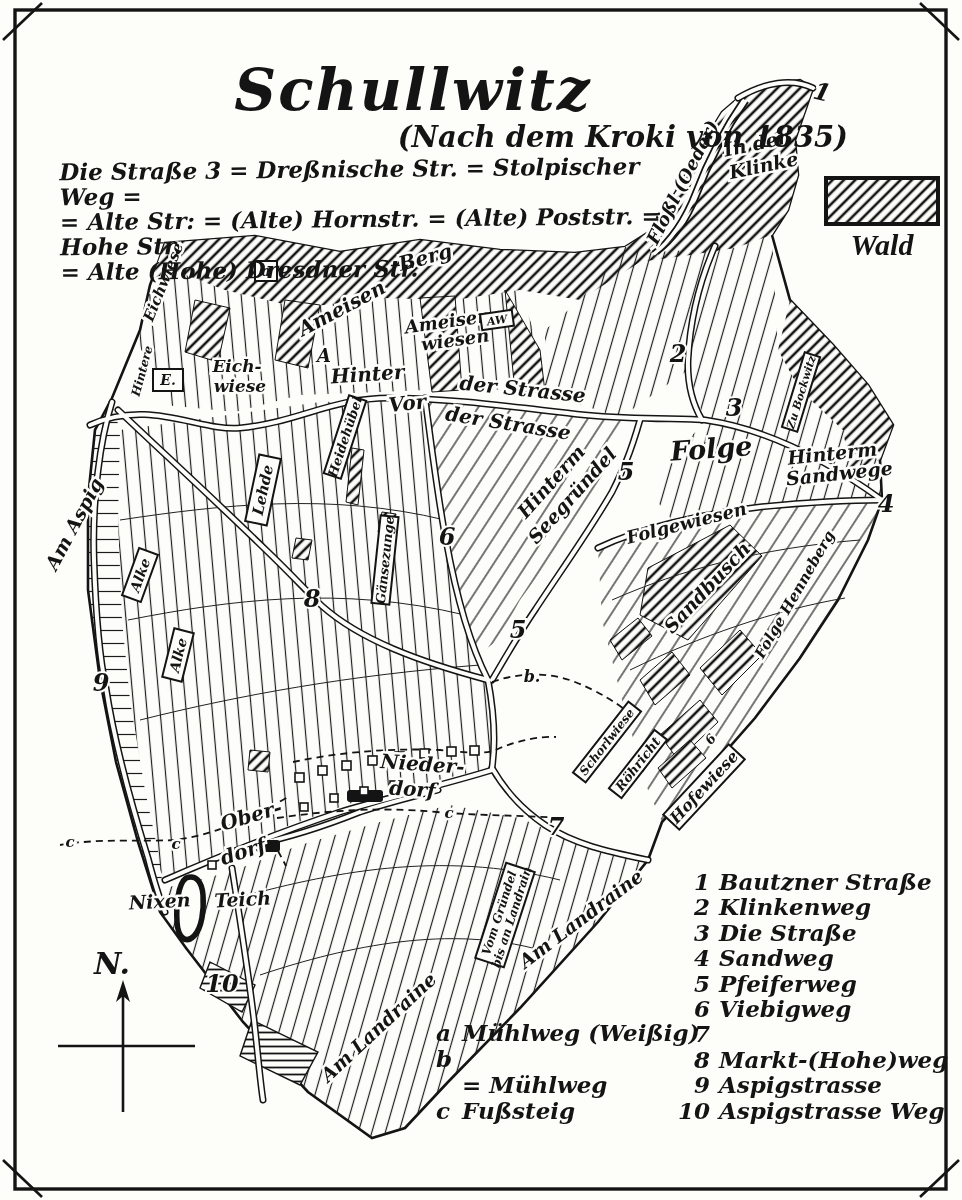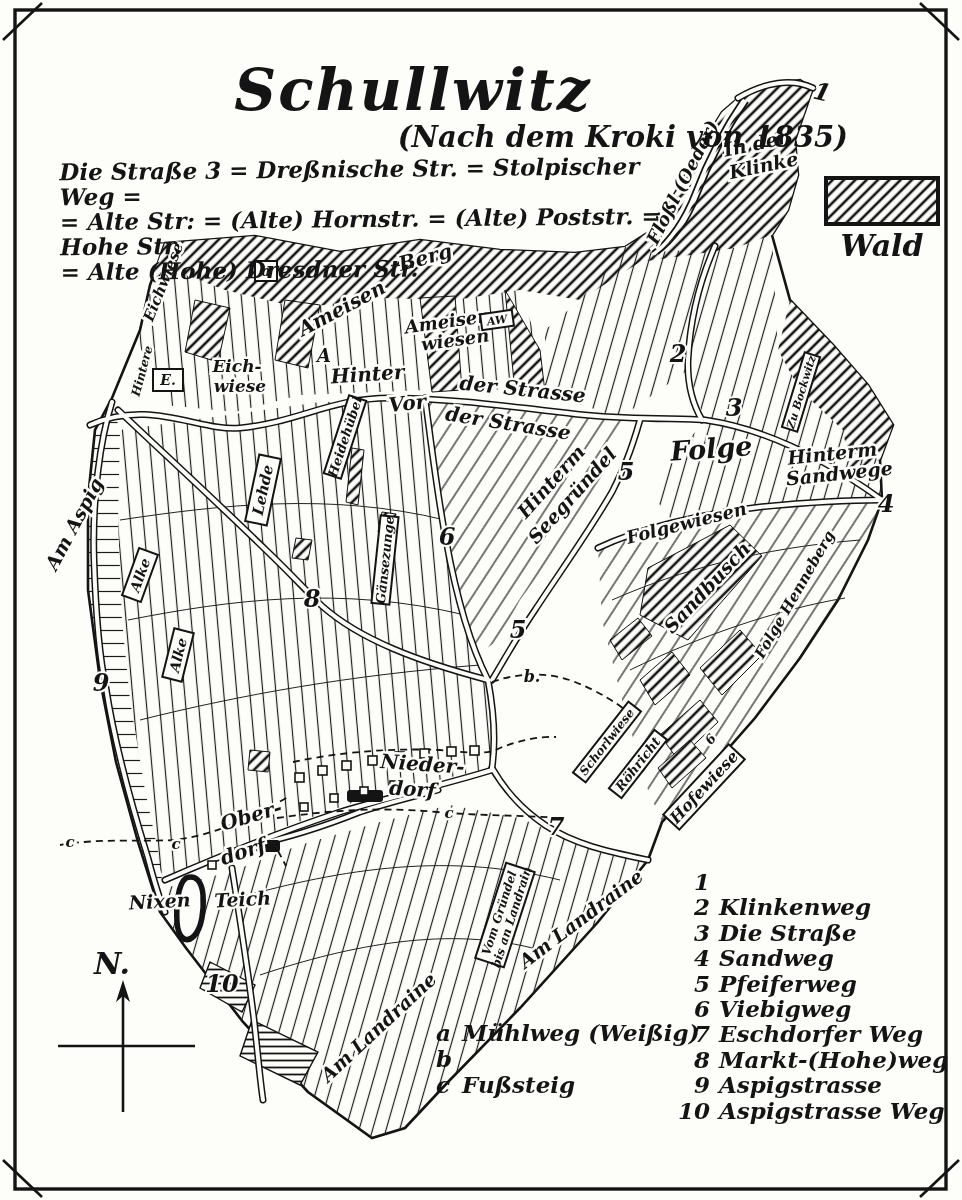--- a/index.html
+++ b/index.html
@@ -3,21 +3,21 @@
 <meta charset="utf-8">
 <style>
   html,body{margin:0;padding:0;background:#e8e8e4;}
   #page{position:relative;width:962px;height:1200px;background:#fdfdfa;overflow:hidden;
         font-family:"DejaVu Serif",serif;color:#141414;}
   .abs{position:absolute;}
   .hand{font-style:italic;font-weight:bold;color:#141414;}
   #title{top:56px;left:0;width:826px;text-align:center;font-size:58px;letter-spacing:2px;}
   #subtitle{top:120px;left:0;width:848px;text-align:right;font-size:29px;}
   #notes{top:156px;left:60px;width:620px;font-size:23px;line-height:25px;transform:rotate(-0.6deg);}
-  #wald-label{top:228px;left:826px;width:112px;text-align:center;font-size:30px;}
+  #wald-label{top:228px;left:826px;width:112px;text-align:center;font-size:30px;font-family:Liberation Serif, serif;}
   #road-index{top:869px;left:664px;font-size:23px;line-height:25.4px;}
   #road-index .row{display:flex;}
   #road-index .k{width:46px;text-align:right;padding-right:9px;}
   #path-index{top:1020px;left:436px;font-size:23px;line-height:26px;}
   #path-index .row{display:flex;}
   #path-index .k{width:26px;text-align:left;}
   svg text{font-family:"DejaVu Serif",serif;font-style:italic;font-weight:bold;}
   .hl{paint-order:stroke fill;stroke:#fdfdfa;stroke-width:5px;fill:#141414;}
   .ct{fill:#141414;}
   .cart{fill:#fdfdfa;stroke:#141414;stroke-width:2px;}
@@ -306,20 +306,21 @@
   <div id="notes" class="abs hand">
     <div>Die Straße 3 = Dreßnische Str. = Stolpischer Weg =</div>
     <div>= Alte Str: = (Alte) Hornstr. = (Alte) Poststr. = Hohe Str.</div>
     <div>= Alte (Hohe) Dresdner Str.</div>
   </div>
   <div id="wald-label" class="abs hand">Wald</div>
 
   <div id="road-index" class="abs hand">
     <div class="row">
         <span class="k">1</span>
+        <span>Bautzner Straße</span>
       </div>
     <div class="row">
         <span class="k">2</span>
         <span>Klinkenweg</span>
       </div>
     <div class="row">
         <span class="k">3</span>
         <span>Die Straße</span>
       </div>
     <div class="row">
@@ -329,21 +330,20 @@
     <div class="row">
         <span class="k">5</span>
         <span>Pfeiferweg</span>
       </div>
     <div class="row">
         <span class="k">6</span>
         <span>Viebigweg</span>
       </div>
     <div class="row">
         <span class="k">7</span>
-        <span>Eschdorfer Weg</span>
       </div>
     <div class="row">
         <span class="k">8</span>
         <span>Markt-(Hohe)weg</span>
       </div>
     <div class="row">
         <span class="k">9</span>
         <span>Aspigstrasse</span>
       </div>
     <div class="row">
@@ -354,18 +354,22 @@
 
   <div id="path-index" class="abs hand">
     <div class="row">
         <span class="k">a</span>
         <span>Mühlweg (Weißig)</span>
       </div>
     <div class="row">
         <span class="k">b</span>
       </div>
     <div class="row">
+        <span class="k"></span>
+        <span>= Mühlweg</span>
+      </div>
+    <div class="row">
         <span class="k">c</span>
         <span>Fußsteig</span>
       </div>
   </div>
 
 </div>
 
 </body></html>

